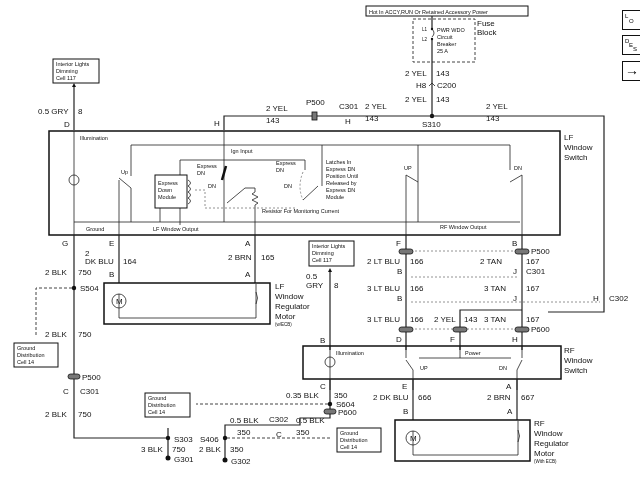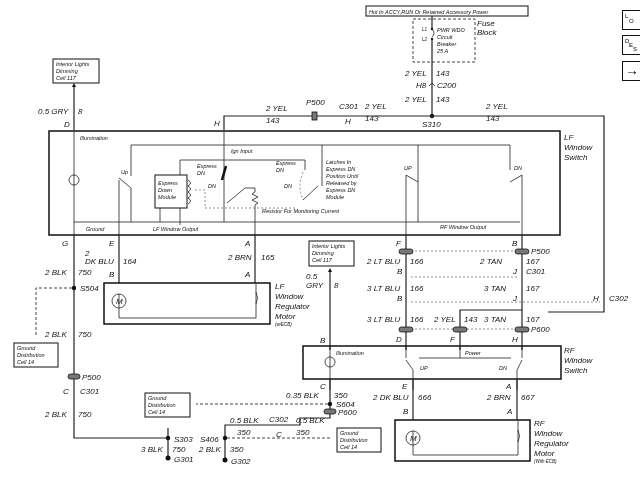--- a/index.html
+++ b/index.html
@@ -1,17 +1,17 @@
 <!DOCTYPE html>
 <html><head>
   <meta charset="utf-8">
   <style>
     html, body { margin: 0; padding: 0; background: #ffffff; }
     body { width: 640px; height: 480px; overflow: hidden; }
-    #canvas { position: absolute; left: 0; top: 0; width: 576px; height: 480px; font-style: italic; }
+    #canvas { position: absolute; left: 0; top: 0; width: 576px; height: 480px; }
     svg text { font-family: "Liberation Sans", sans-serif; fill: #111; }
     .t8 { font-size: 8px; }
     .t5 { font-size: 5.5px; }
     .t4 { font-size: 4.5px; }
     .w { stroke: #222; stroke-width: 1.2; fill: none; }
     .wt { stroke: #222; stroke-width: 0.8; fill: none; }
     .box { stroke: #111; stroke-width: 1.5; fill: none; }
     .boxthin { stroke: #111; stroke-width: 1; fill: #fff; }
     .dash { stroke: #444; stroke-width: 1; fill: none; stroke-dasharray: 3 2; }
     .dashg { stroke: #777; stroke-width: 0.8; fill: none; stroke-dasharray: 2 2; }

